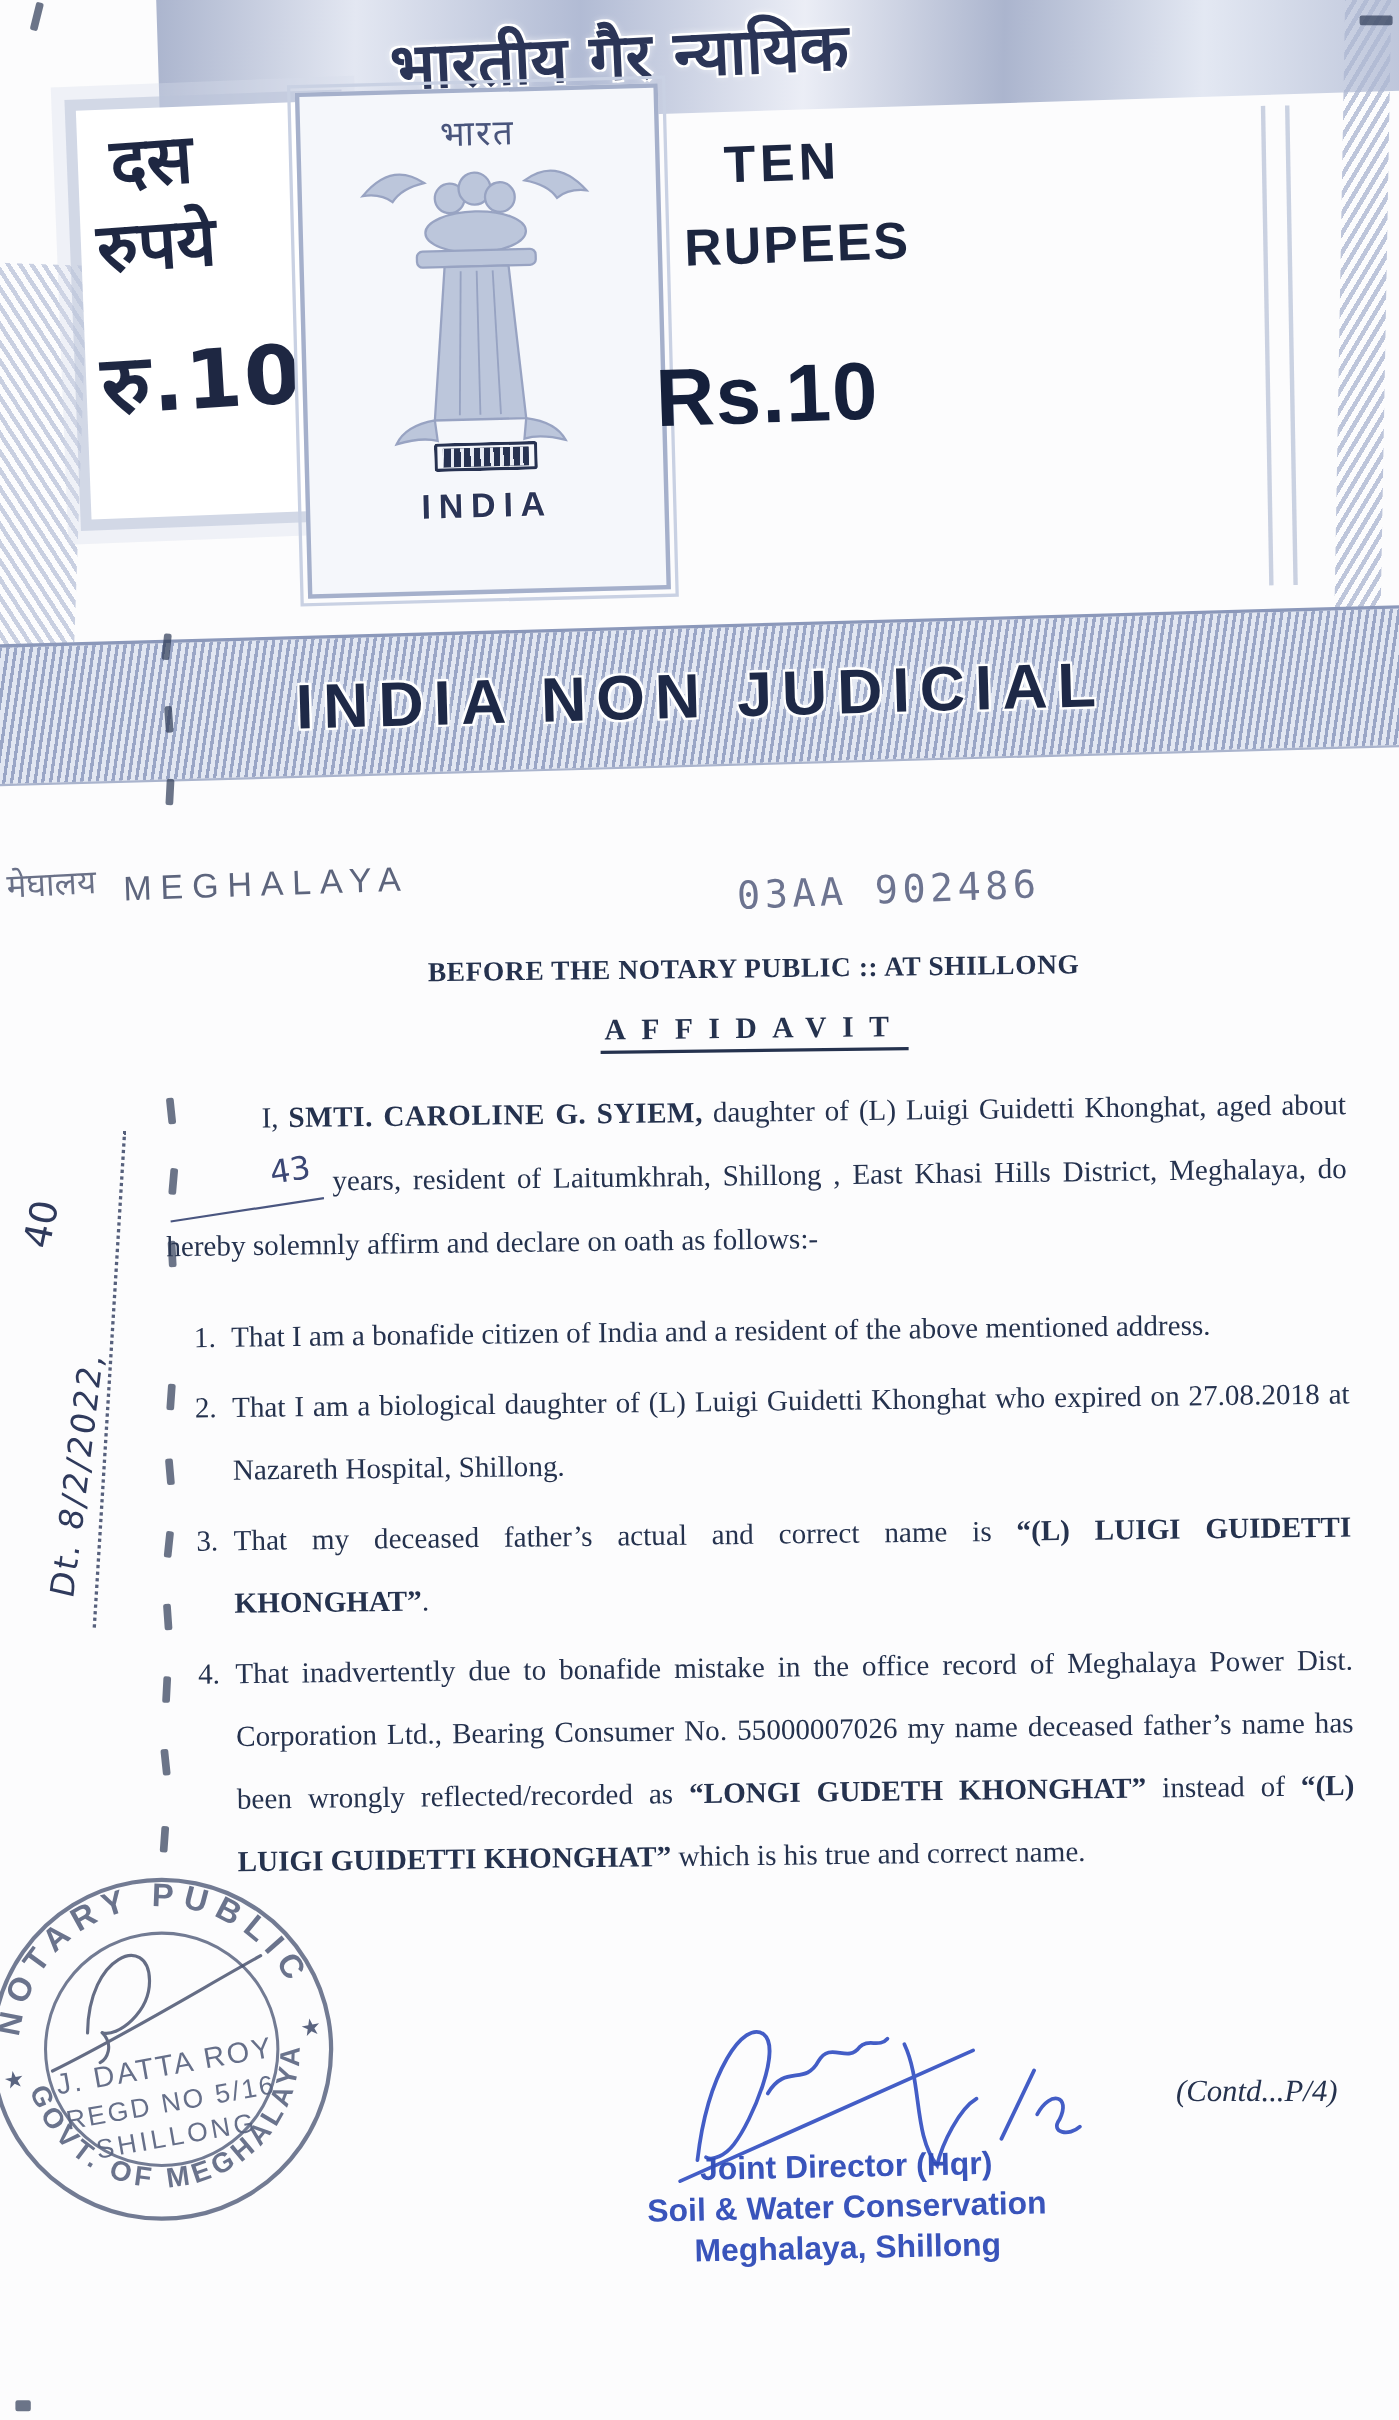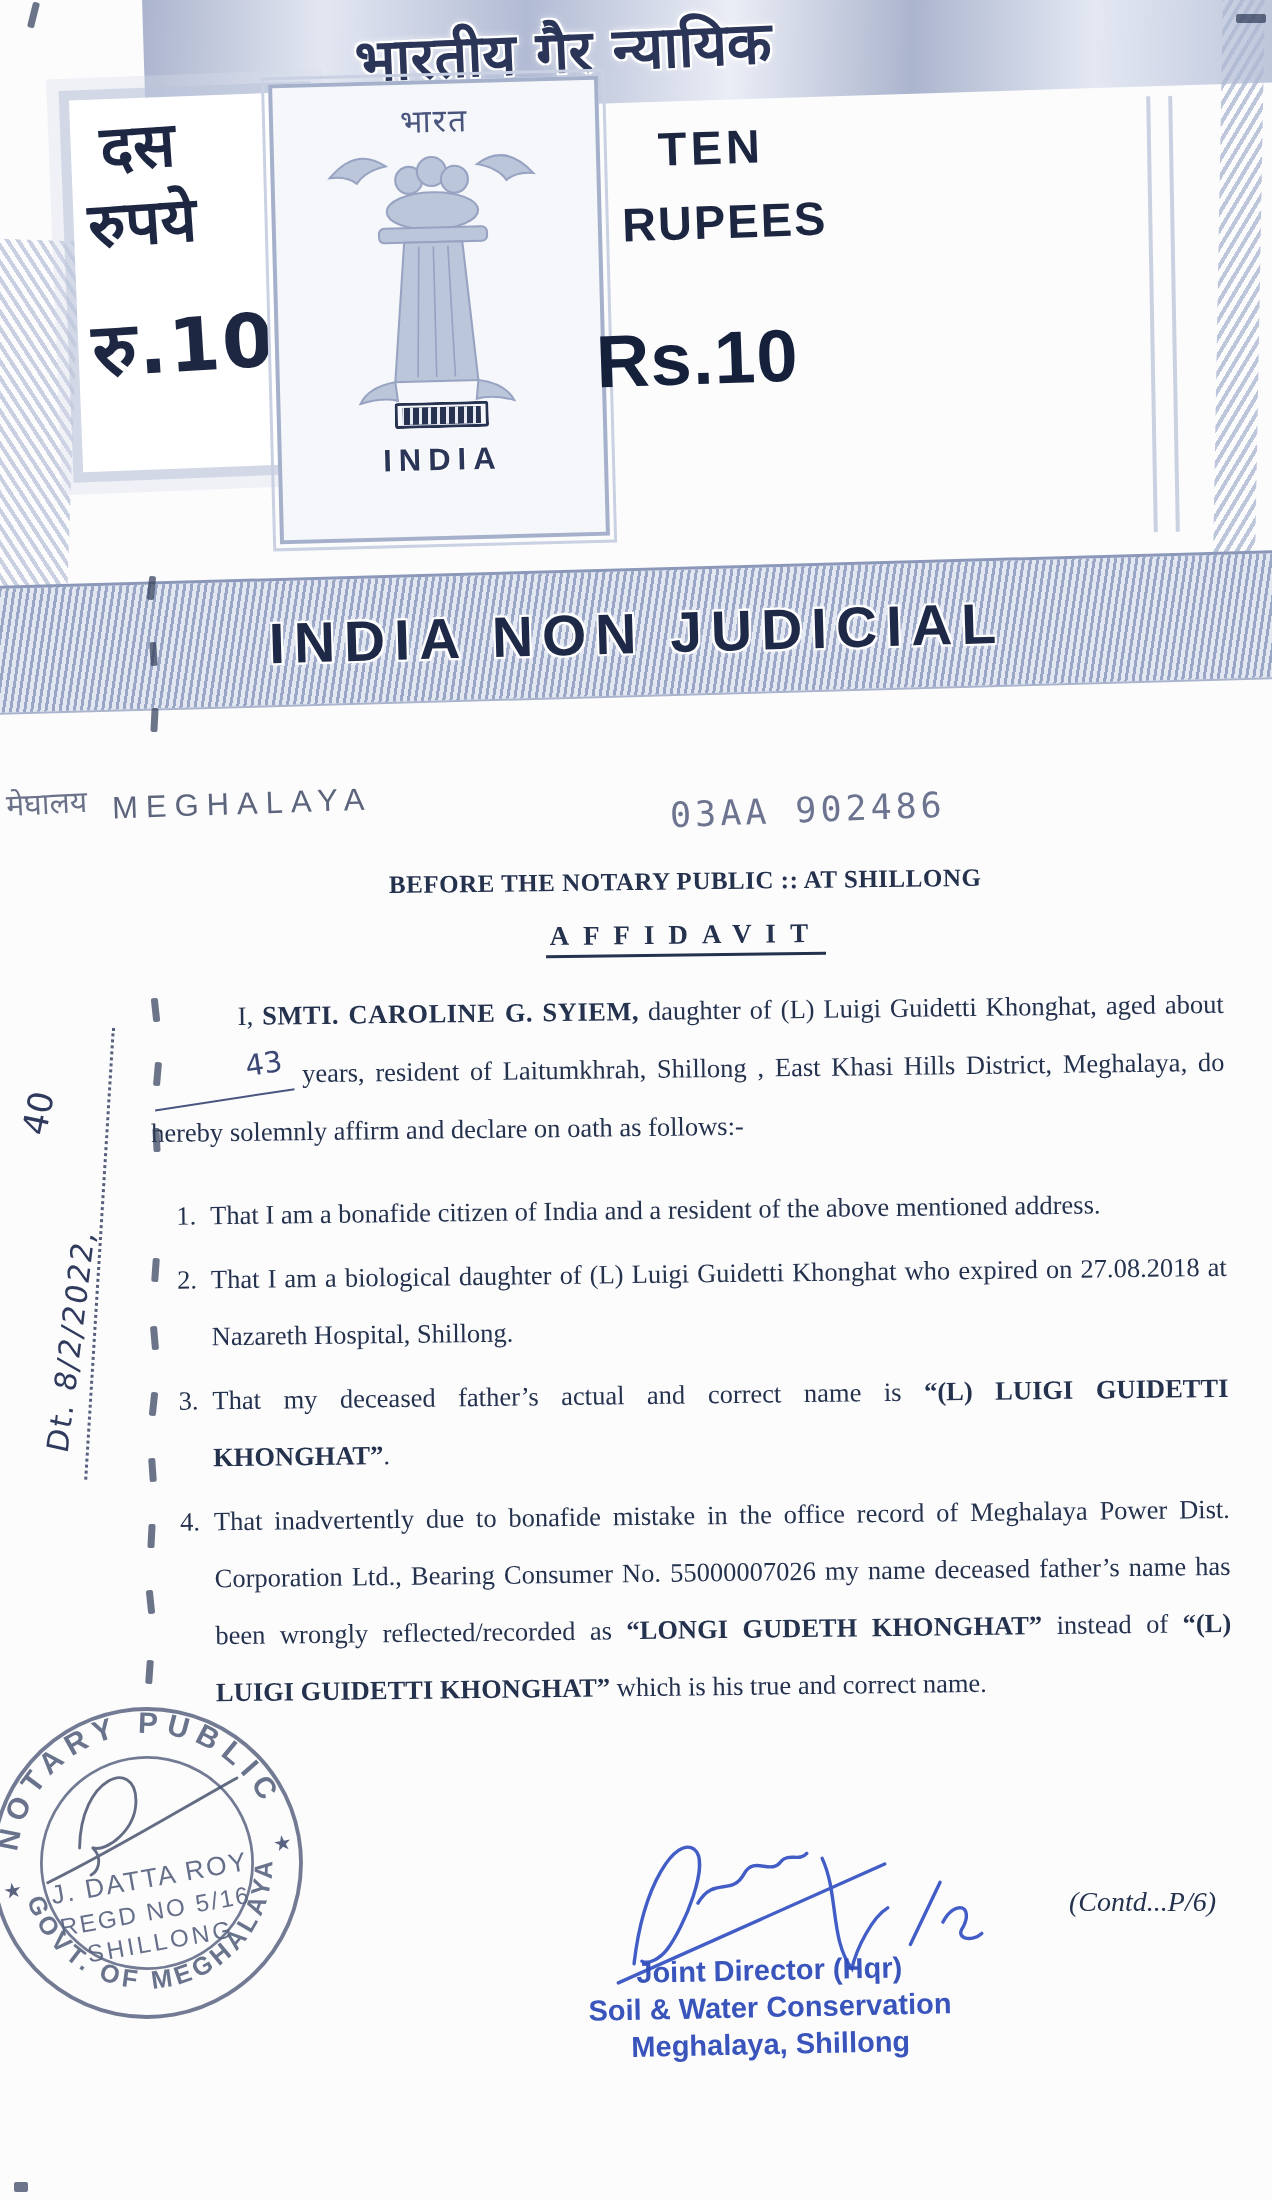--- a/index.html
+++ b/index.html
@@ -220,15 +220,15 @@
       <path d="M322,152 L356,92"></path>
       <path d="M356,132 C370,110 388,118 376,138 C366,150 384,154 394,146"></path>
     </g>
   </svg>
   <div class="abs attest-text">
     <div>Joint Director (Hqr)</div>
     <div>Soil &amp; Water Conservation</div>
     <div>Meghalaya, Shillong</div>
   </div>
 
-  <div class="abs contd">(Contd...P/6)</div>
+  <div class="abs contd">(Contd...P/4)</div>
 
 </div>
 
 </body></html>

